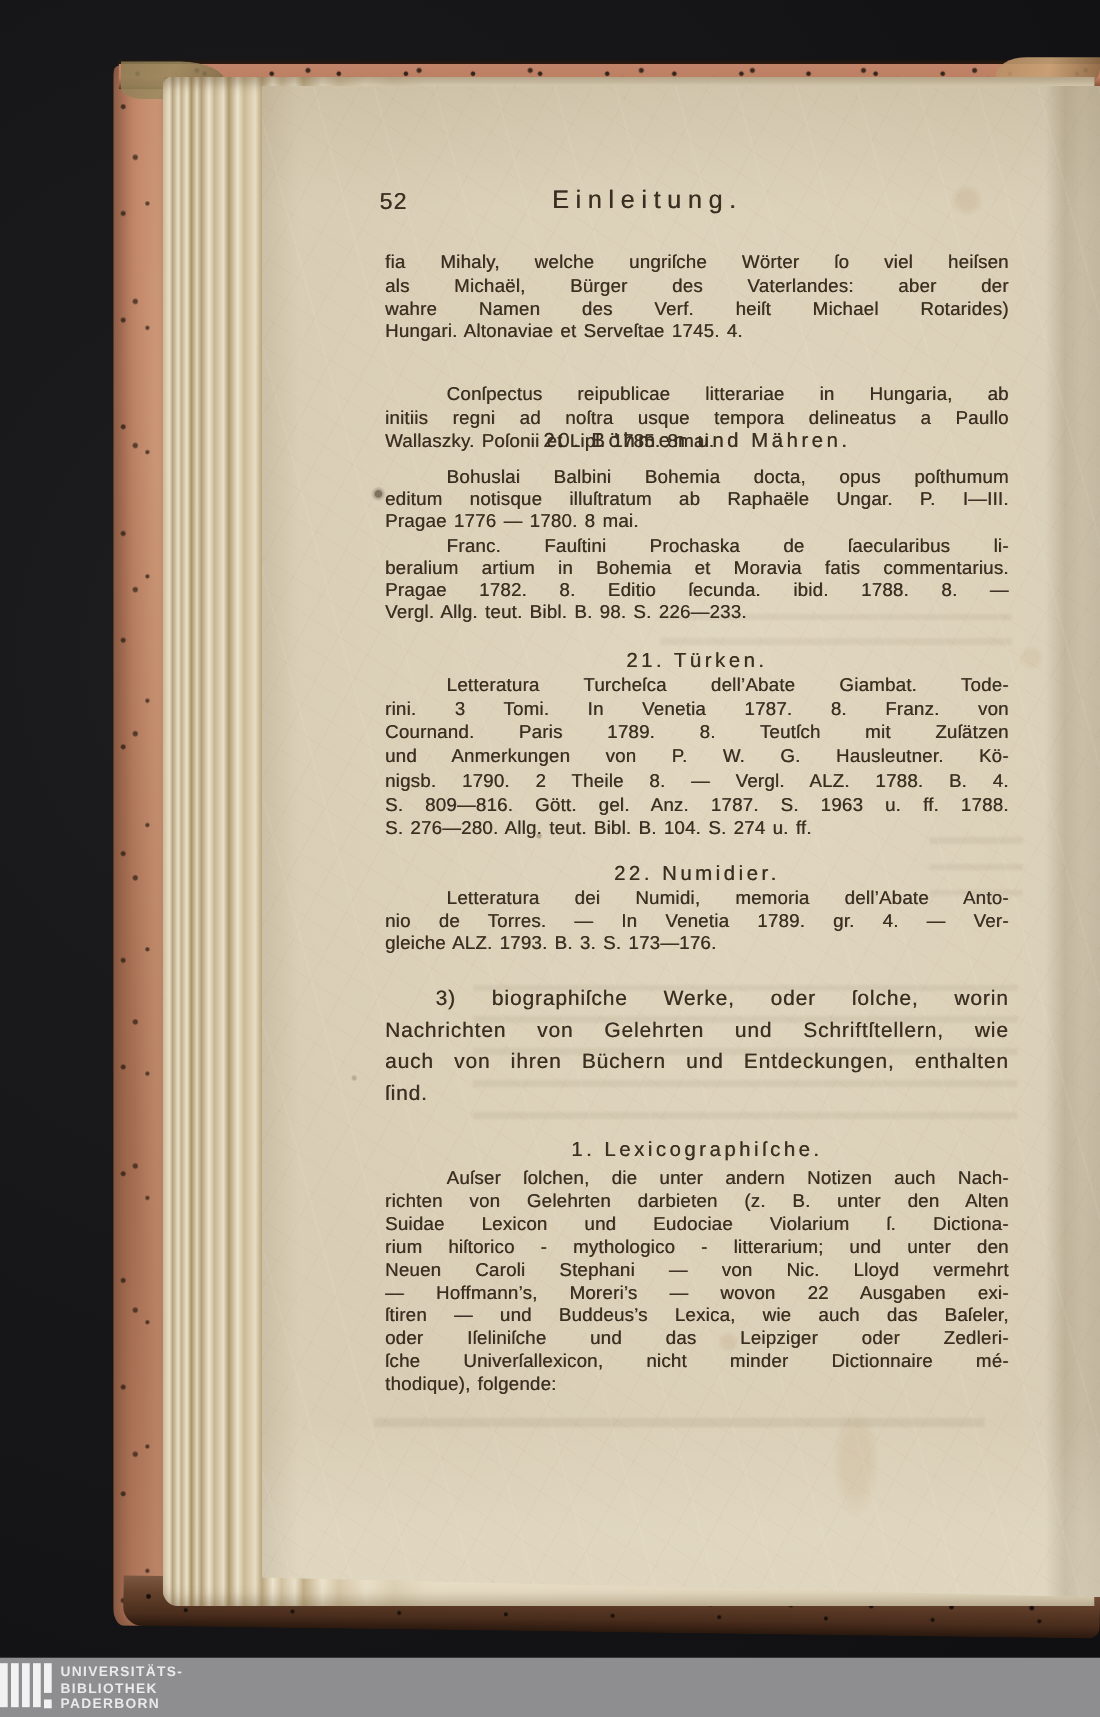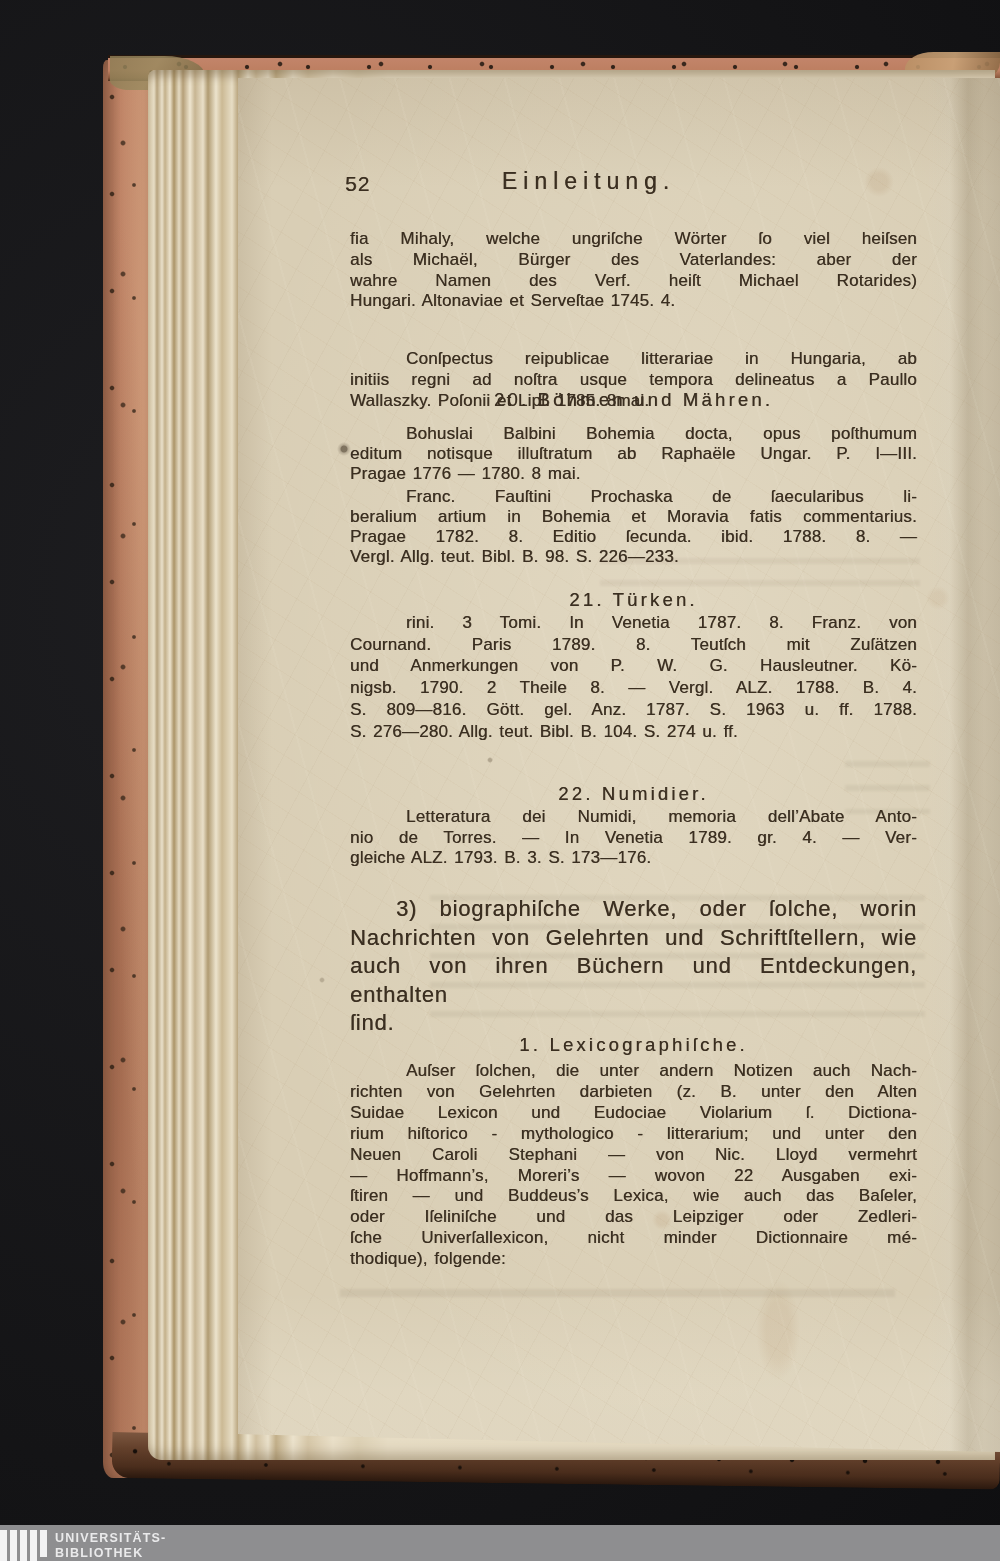--- a/index.html
+++ b/index.html
@@ -92,26 +92,26 @@
   .print{font-family:Liberation Sans, sans-serif;color:#3a2e20;
     text-shadow:.4px 0 .35px rgba(58,46,32,.72);}
   .page-number{position:absolute;left:345px;top:172px;font-size:21px;letter-spacing:1px;}
   .running-header{position:absolute;left:305px;top:168px;width:567px;text-align:center;
     font-size:23px;letter-spacing:6px;}
   .text-column{position:absolute;left:350px;top:0;width:567px;height:1322px;}
   .block{position:absolute;left:0;width:100%;}
   .line{text-align:justify;text-align-last:justify;font-size:17px;word-spacing:1.6px;letter-spacing:.2px;}
   .line:last-child{text-align-last:left;}
   .paragraph .line:first-child{text-indent:56px;}
-  .note-paragraph .line{font-size:22px;word-spacing:5px;letter-spacing:.8px;}
+  .note-paragraph .line{font-size:19px;word-spacing:5px;letter-spacing:.8px;}
   .note-paragraph .line:first-child{text-indent:46px;}
   .section-heading{text-align:center;font-size:18.5px;letter-spacing:3.2px;}
 
   
-  .watermark-bar{position:absolute;left:0;bottom:0;width:100%;height:36px;background:#8e8e90;}
+  .watermark-bar{position:absolute;left:0;bottom:0;width:100%;height:54px;background:#8e8e90;}
   .wm-logo{position:absolute;left:0;top:5px;height:48px;}
   .wm-bar{position:absolute;top:0;width:7px;background:#f2f2f3;}
   .wm-bar.b1{left:0;height:40px;}
   .wm-bar.b2{left:10px;height:40px;}
   .wm-bar.b3{left:20px;height:40px;}
   .wm-bar.b4{left:30px;height:40px;}
   .wm-bar.b5{left:40px;height:27px;}
   .wm-dot{position:absolute;left:40px;top:33px;width:7px;height:8px;background:#f2f2f3;}
   .wm-text{position:absolute;left:55px;top:6px;font-family:"Liberation Sans","DejaVu Sans",sans-serif;
     font-size:12.5px;font-weight:bold;line-height:14.5px;letter-spacing:1.2px;color:#efeff0;opacity:.95;}
@@ -159,20 +159,21 @@
         <div class="line">Pragae 1776 — 1780. 8 mai.</div>
       </div>
       <div class="block paragraph" style="top: 487px; line-height: 20px;">
         <div class="line">Franc. Fauſtini Prochaska de ſaecularibus li-</div>
         <div class="line">beralium artium in Bohemia et Moravia fatis commentarius.</div>
         <div class="line">Pragae 1782. 8. Editio ſecunda. ibid. 1788. 8. —</div>
         <div class="line">Vergl. Allg. teut. Bibl. B. 98. S. 226—233.</div>
       </div>
       <div class="block section-heading" style="top: 587px; line-height: 26px;">21. Türken.</div>
       <div class="block paragraph" style="top: 612px; line-height: 21.7px;">
+        <div class="line">Letteratura Turcheſca dell’Abate Giambat. Tode-</div>
         <div class="line">rini. 3 Tomi. In Venetia 1787. 8. Franz. von</div>
         <div class="line">Cournand. Paris 1789. 8. Teutſch mit Zuſätzen</div>
         <div class="line">und Anmerkungen von P. W. G. Hausleutner. Kö-</div>
         <div class="line">nigsb. 1790. 2 Theile 8. — Vergl. ALZ. 1788. B. 4.</div>
         <div class="line">S. 809—816. Gött. gel. Anz. 1787. S. 1963 u. ff. 1788.</div>
         <div class="line">S. 276—280. Allg. teut. Bibl. B. 104. S. 274 u. ff.</div>
       </div>
       <div class="block section-heading" style="top: 781px; line-height: 26px;">22. Numidier.</div>
       <div class="block paragraph" style="top: 807px; line-height: 20.5px;">
         <div class="line">Letteratura dei Numidi, memoria dell’Abate Anto-</div>

